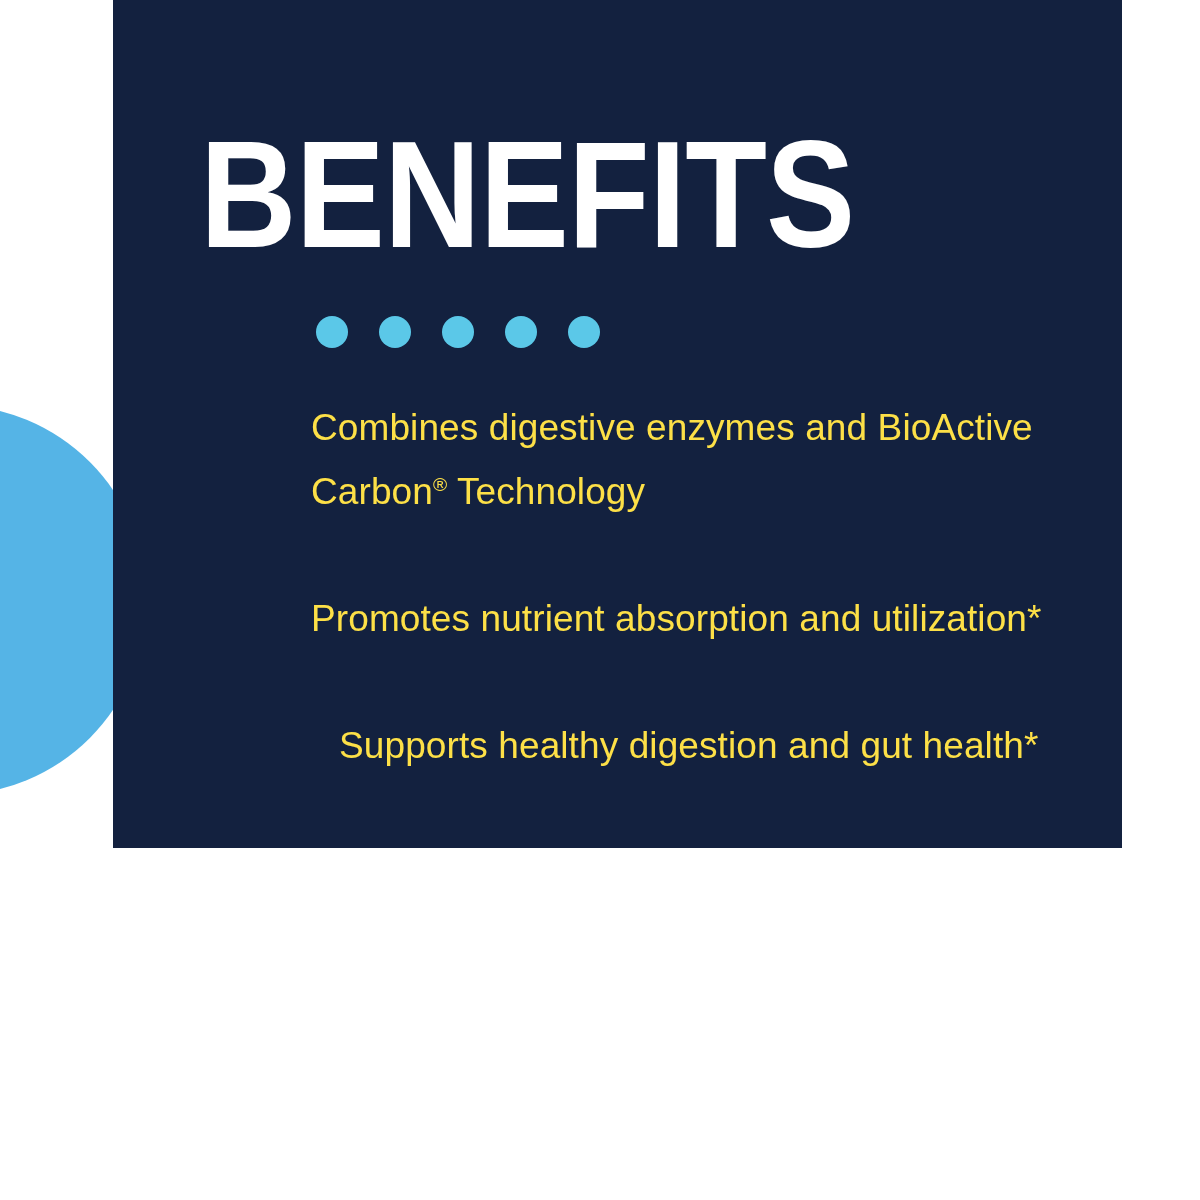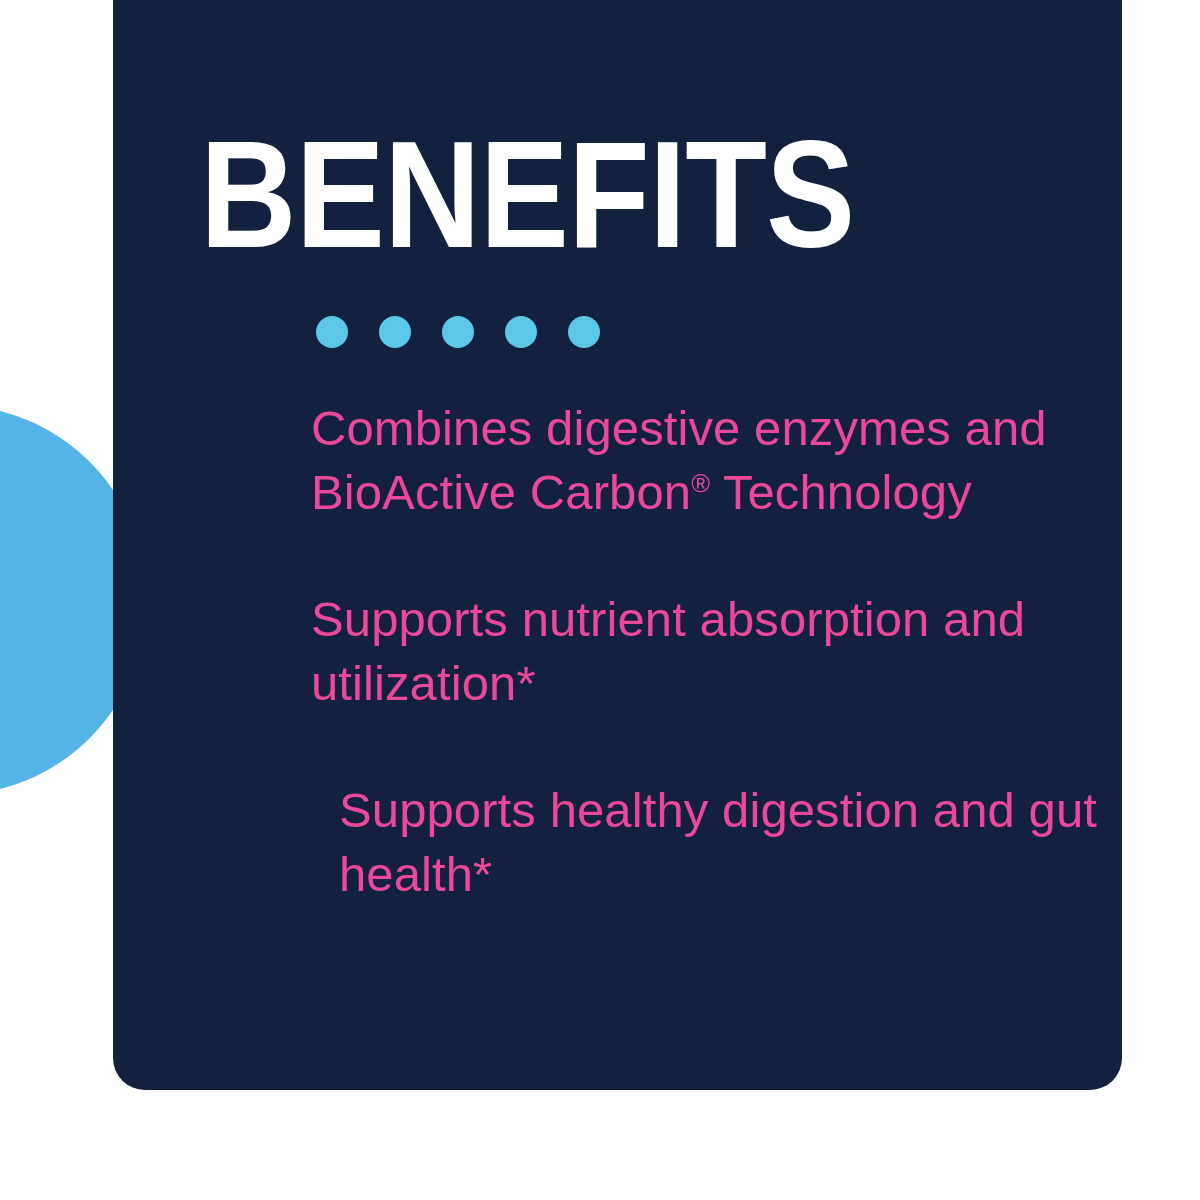--- a/index.html
+++ b/index.html
@@ -12,21 +12,21 @@
     width: 1200px;
     height: 1200px;
     overflow: hidden;
     font-family: "Liberation Sans", sans-serif;
     -webkit-font-smoothing: antialiased;
   }
 
   #stage {
     position: relative;
     width: 1200px;
-    height: 1200px;
+    height: 848px;
     background: #ffffff;
     overflow: hidden;
   }
 
   
   .deco-circle {
     position: absolute;
     left: -243px;
     top: 405px;
     width: 390px;
@@ -86,24 +86,24 @@
 
   
   .benefit-list {
     position: absolute;
     left: 198px;
     top: 436px;
     width: 880px;
     z-index: 3;
   }
   .benefit-item {
-    color: #ec4899;
+    color: #fde047;
     font-family: "Liberation Sans", sans-serif;
     font-weight: 400;
-    font-size: 49px;
+    font-size: 37px;
     line-height: 64px;
     letter-spacing: 0.1px;
     margin: 0 0 63px 0;
     max-width: 860px;
   }
   .benefit-item:last-child {
     margin-bottom: 0;
     margin-left: 28px;
   }
   .benefit-item sup {
@@ -131,21 +131,21 @@
       <span class="dot"></span>
     </div>
 
     <div class="benefit-list">
 
       <p class="benefit-item">
         <span>Combines digestive enzymes and BioActive Carbon</span><sup>®</sup><span> Technology</span>
       </p>
 
       <p class="benefit-item">
-        <span>Supports nutrient absorption and utilization*</span>
+        <span>Promotes nutrient absorption and utilization*</span>
       </p>
 
       <p class="benefit-item">
         <span>Supports healthy digestion and gut health*</span>
       </p>
 
     </div>
   </div>
 </div>
 

